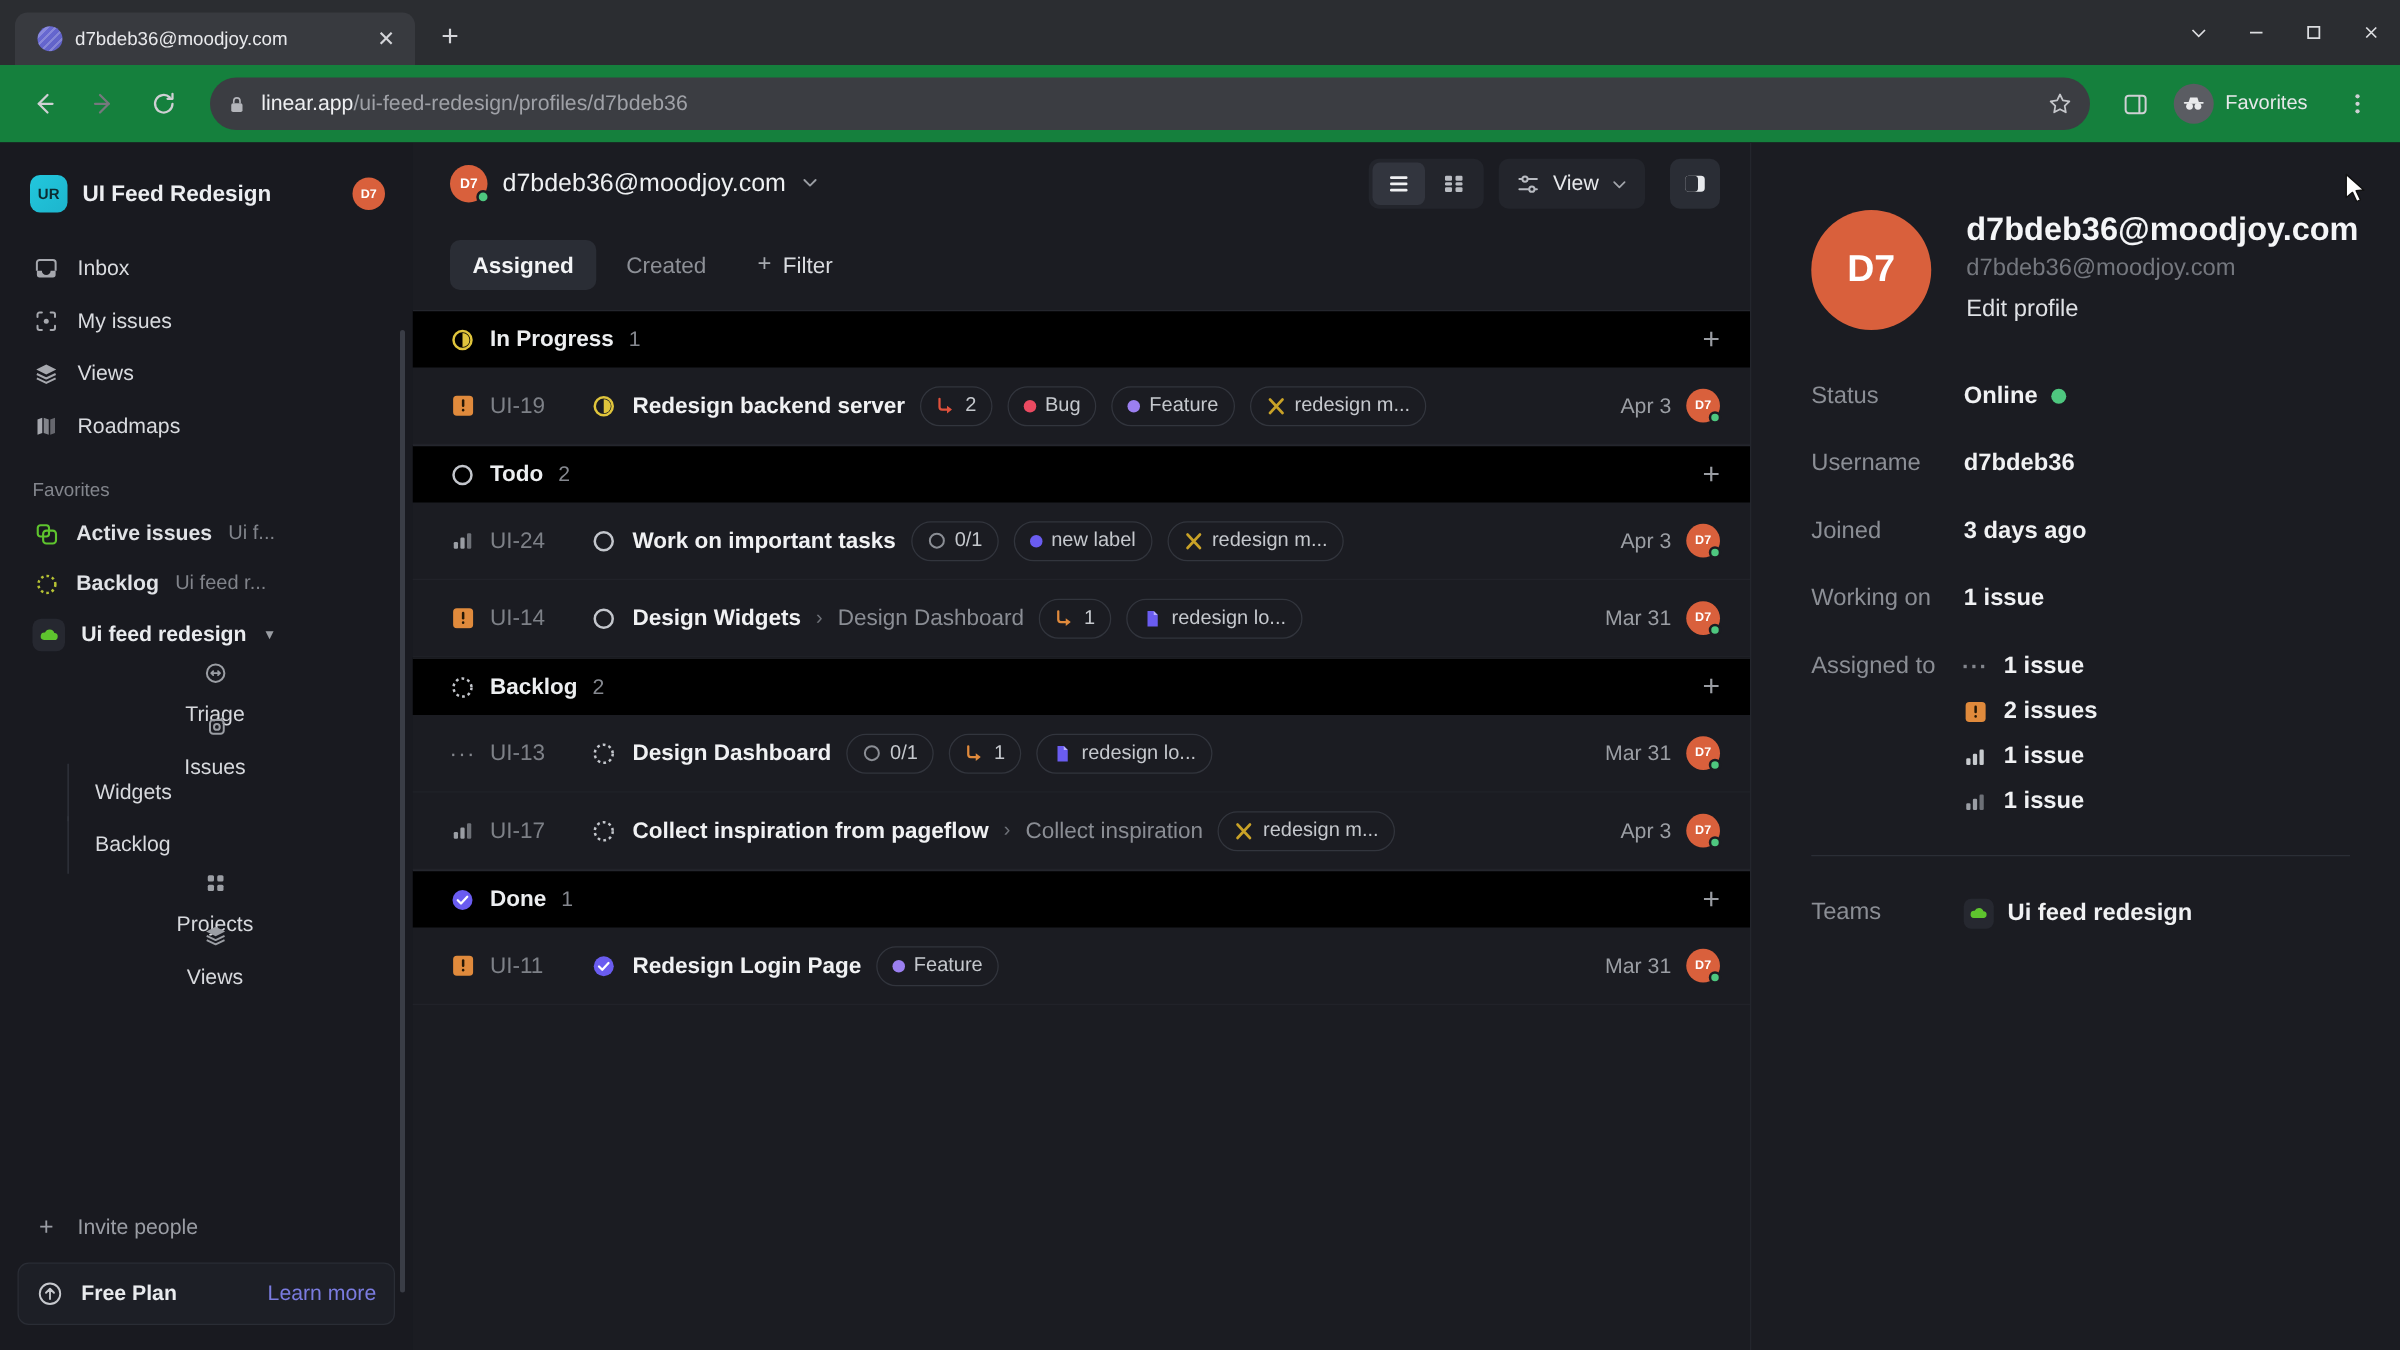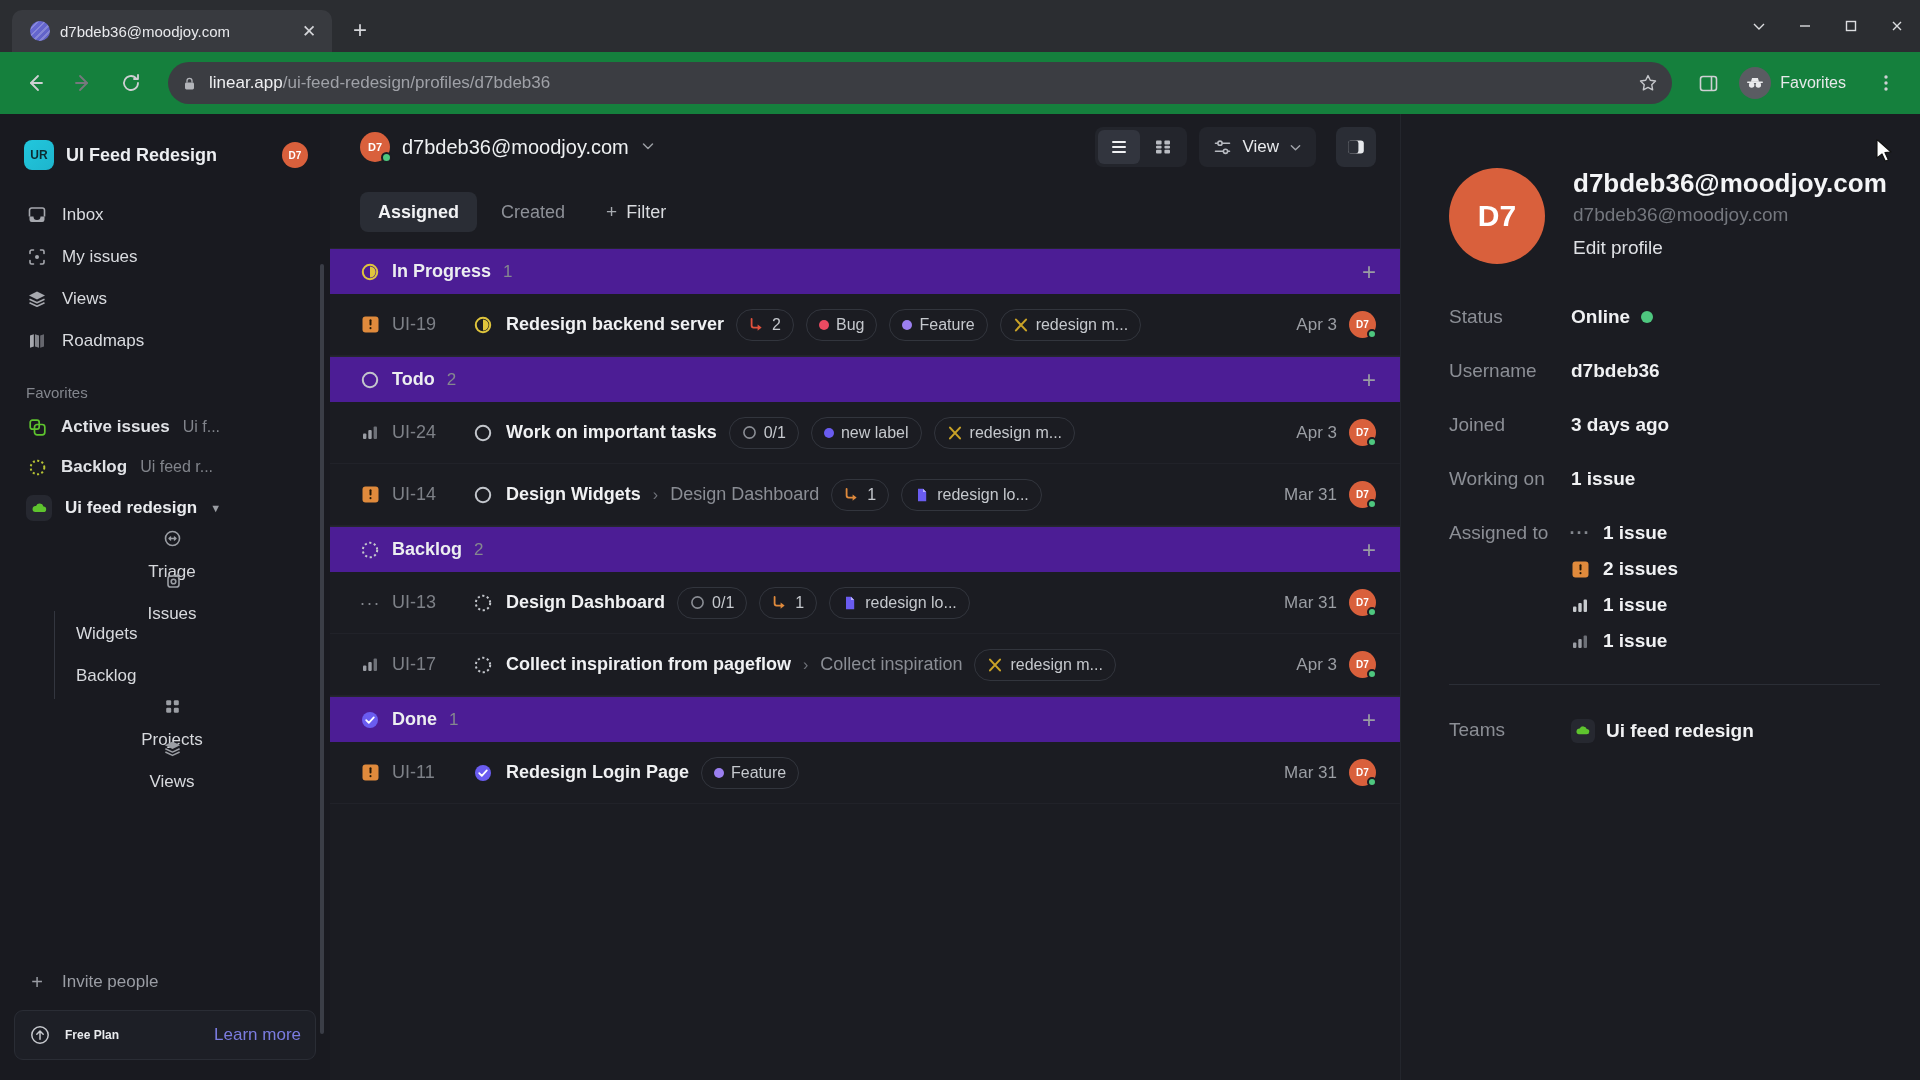--- a/index.html
+++ b/index.html
@@ -151,21 +151,21 @@
   }
   .sb-bottom { margin-top:auto; padding:0 14px 20px 14px; }
   .invite {
     height:44px; display:flex; align-items:center; gap:14px; padding:0 12px;
     font-size:17px; color:#9a9da4;
   }
   .plan {
     height:50px; background:#1d1f26; border:1px solid #2a2d35; border-radius:9px;
     display:flex; align-items:center; gap:14px; padding:0 14px; margin-top:6px;
   }
-  .plan-name { font-size:12px; font-weight:600; color:#e9ebee; flex:1; }
+  .plan-name { font-size:17px; font-weight:600; color:#e9ebee; flex:1; }
   .plan-link { font-size:17px; color:#7b7ce0; }
   .sb-scroll {
     position:absolute; right:6px; top:150px; width:4px; height:770px;
     background:#3a3d46; border-radius:2px;
   }
 
   
   .main { flex:1; display:flex; flex-direction:column; min-width:0; background:#1b1c22; }
   .main-header {
     height:66px; flex:0 0 66px; display:flex; align-items:center;
@@ -208,21 +208,21 @@
     font-size:18px; color:#8d9097;
   }
   .ftab.active { background:#2a2d35; color:#f2f3f5; font-weight:600; }
   .filter-btn {
     height:40px; padding:0 16px; border-radius:8px; display:flex; align-items:center;
     gap:9px; font-size:18px; color:#d9dbdf; border:1px solid transparent;
   }
 
   .list-wrap { flex:1; overflow:hidden; position:relative; }
   .group-header {
-    height:46px; background:#4c1d95; display:flex; align-items:center;
+    height:46px; background:#000000; display:flex; align-items:center;
     padding:0 24px 0 30px; gap:12px; border-top:1px solid #24262d;
   }
   .gh-label { font-size:18px; font-weight:600; color:#eceef0; }
   .gh-count { font-size:17px; color:#85888f; }
   .gh-plus { margin-left:auto; color:#9a9da3; font-size:24px; font-weight:300; }
 
   .issue-row {
     height:62px; display:flex; align-items:center; gap:12px;
     padding:0 24px 0 30px; border-bottom:1px solid #212229;
   }

